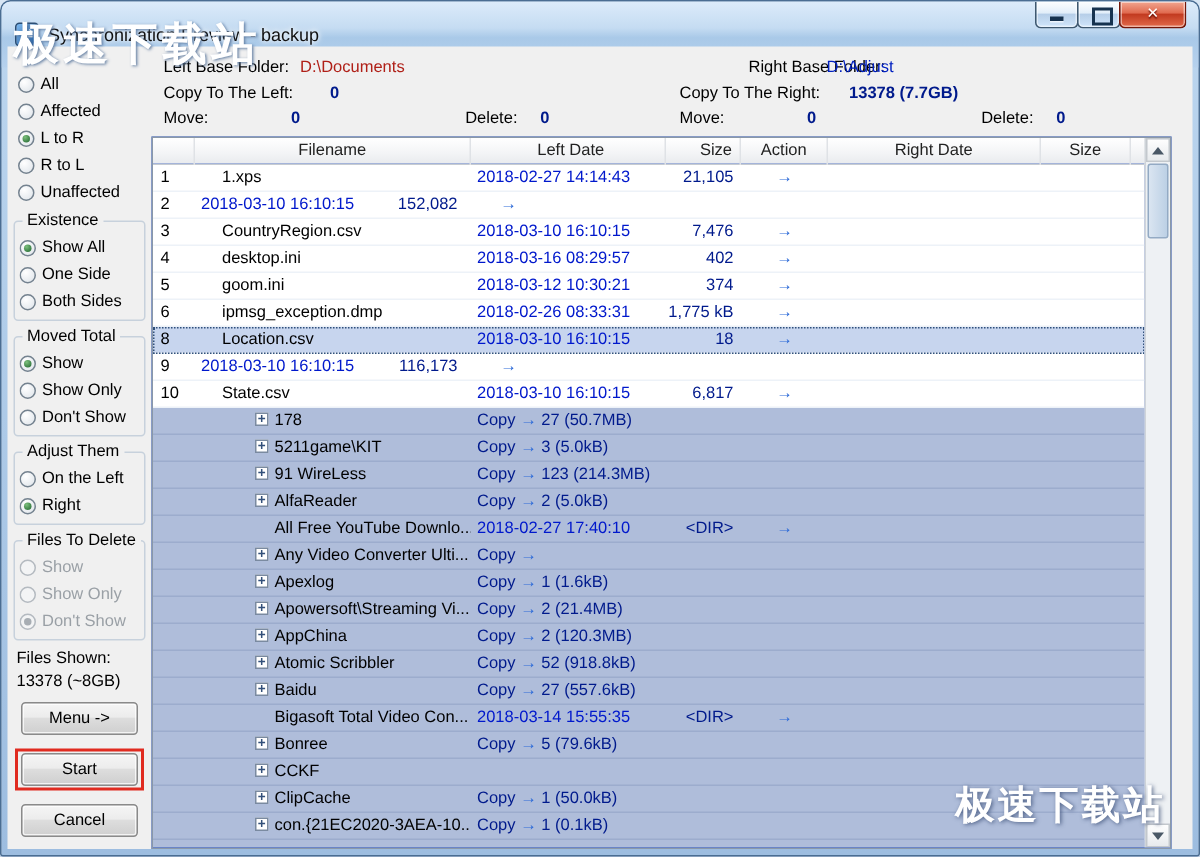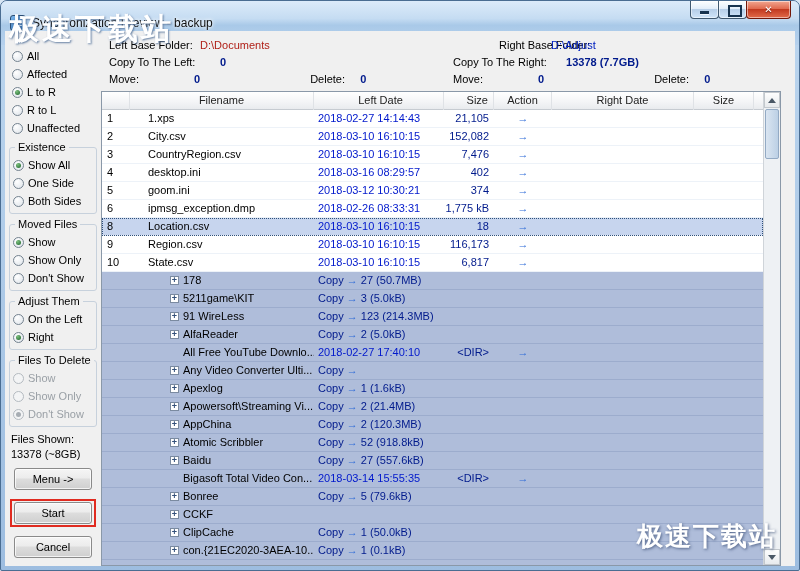--- a/index.html
+++ b/index.html
@@ -219,21 +219,21 @@
               <span class="rlabel">One Side</span>
             </div>
             <div class="radio-row">
               <span class="radio"></span>
               <span class="rlabel">Both Sides</span>
             </div>
           </div>
       </div>
 
       <div class="groupbox">
-        <span class="gb-label">Moved Files</span>
+        <span class="gb-label">Moved Total</span>
         <div>
             <div class="radio-row">
               <span class="radio sel"></span>
               <span class="rlabel">Show</span>
             </div>
             <div class="radio-row">
               <span class="radio"></span>
               <span class="rlabel">Show Only</span>
             </div>
             <div class="radio-row">
@@ -336,21 +336,20 @@
               <div class="cell col-filename"><span class="fname">1.xps</span></div>
               <div class="cell col-ldate date">2018-02-27 14:14:43</div>
               <div class="cell col-size sizeval">21,105</div>
               <div class="cell col-action arrow">→</div>
               <div class="cell col-rdate"></div>
               <div class="cell col-size2"></div>
               <div class="cell fill"></div>
             </div>
             <div class="trow file-row">
               <div class="cell col-num">2</div>
-              <div class="cell col-filename"><span class="fname">City.csv</span></div>
               <div class="cell col-ldate date">2018-03-10 16:10:15</div>
               <div class="cell col-size sizeval">152,082</div>
               <div class="cell col-action arrow">→</div>
               <div class="cell col-rdate"></div>
               <div class="cell col-size2"></div>
               <div class="cell fill"></div>
             </div>
             <div class="trow file-row">
               <div class="cell col-num">3</div>
               <div class="cell col-filename"><span class="fname">CountryRegion.csv</span></div>
@@ -396,21 +395,20 @@
               <div class="cell col-filename"><span class="fname">Location.csv</span></div>
               <div class="cell col-ldate date">2018-03-10 16:10:15</div>
               <div class="cell col-size sizeval">18</div>
               <div class="cell col-action arrow">→</div>
               <div class="cell col-rdate"></div>
               <div class="cell col-size2"></div>
               <div class="cell fill"></div>
             </div>
             <div class="trow file-row">
               <div class="cell col-num">9</div>
-              <div class="cell col-filename"><span class="fname">Region.csv</span></div>
               <div class="cell col-ldate date">2018-03-10 16:10:15</div>
               <div class="cell col-size sizeval">116,173</div>
               <div class="cell col-action arrow">→</div>
               <div class="cell col-rdate"></div>
               <div class="cell col-size2"></div>
               <div class="cell fill"></div>
             </div>
             <div class="trow file-row">
               <div class="cell col-num">10</div>
               <div class="cell col-filename"><span class="fname">State.csv</span></div>

